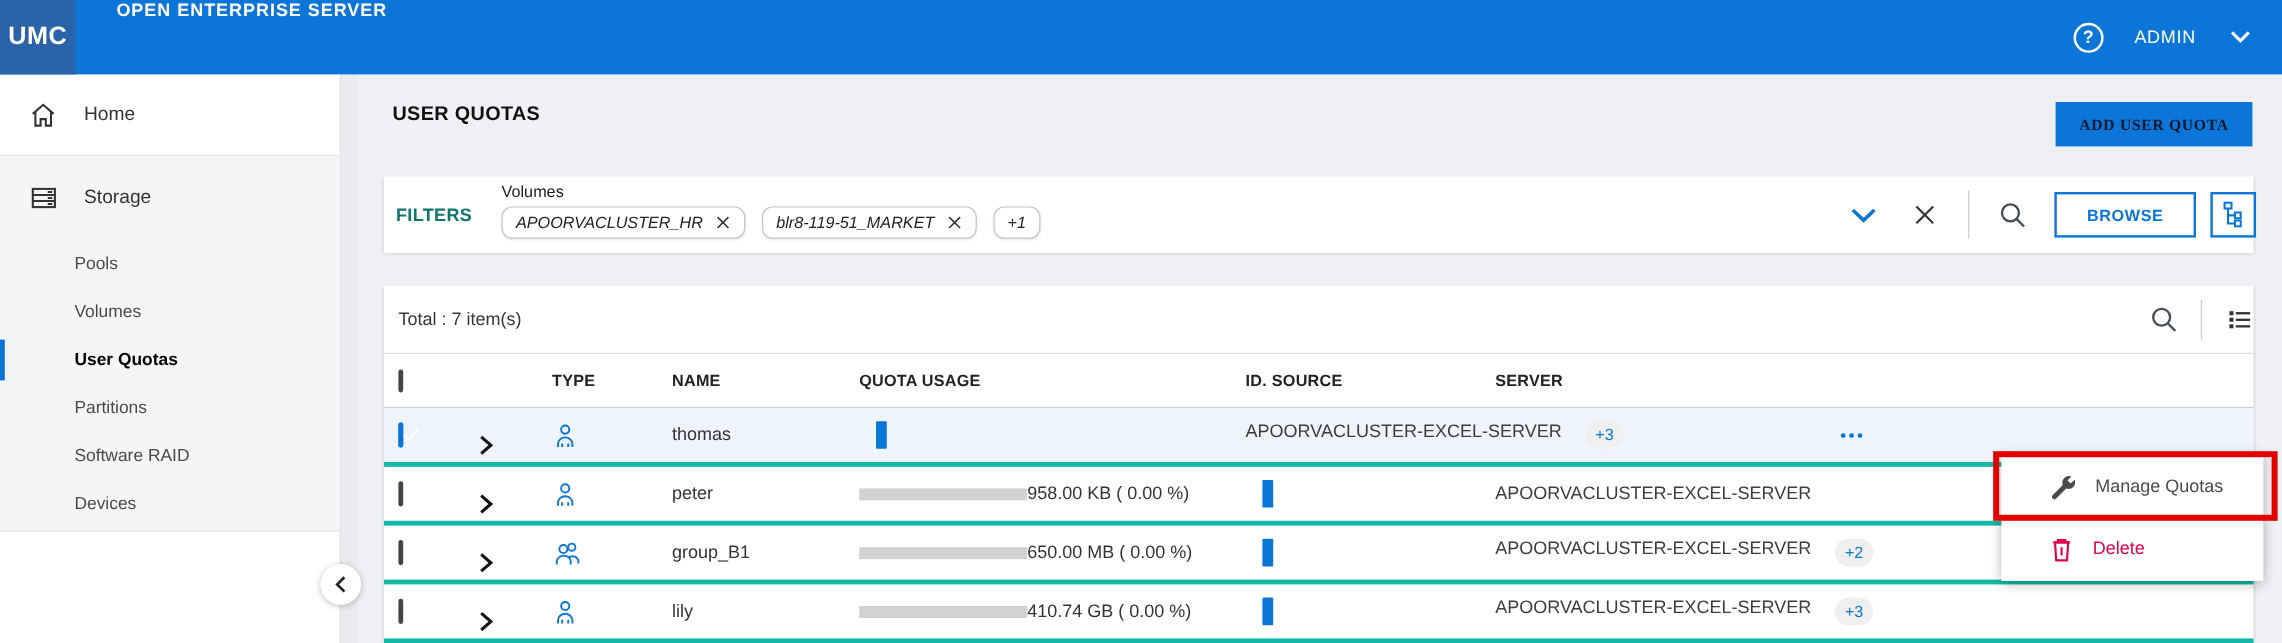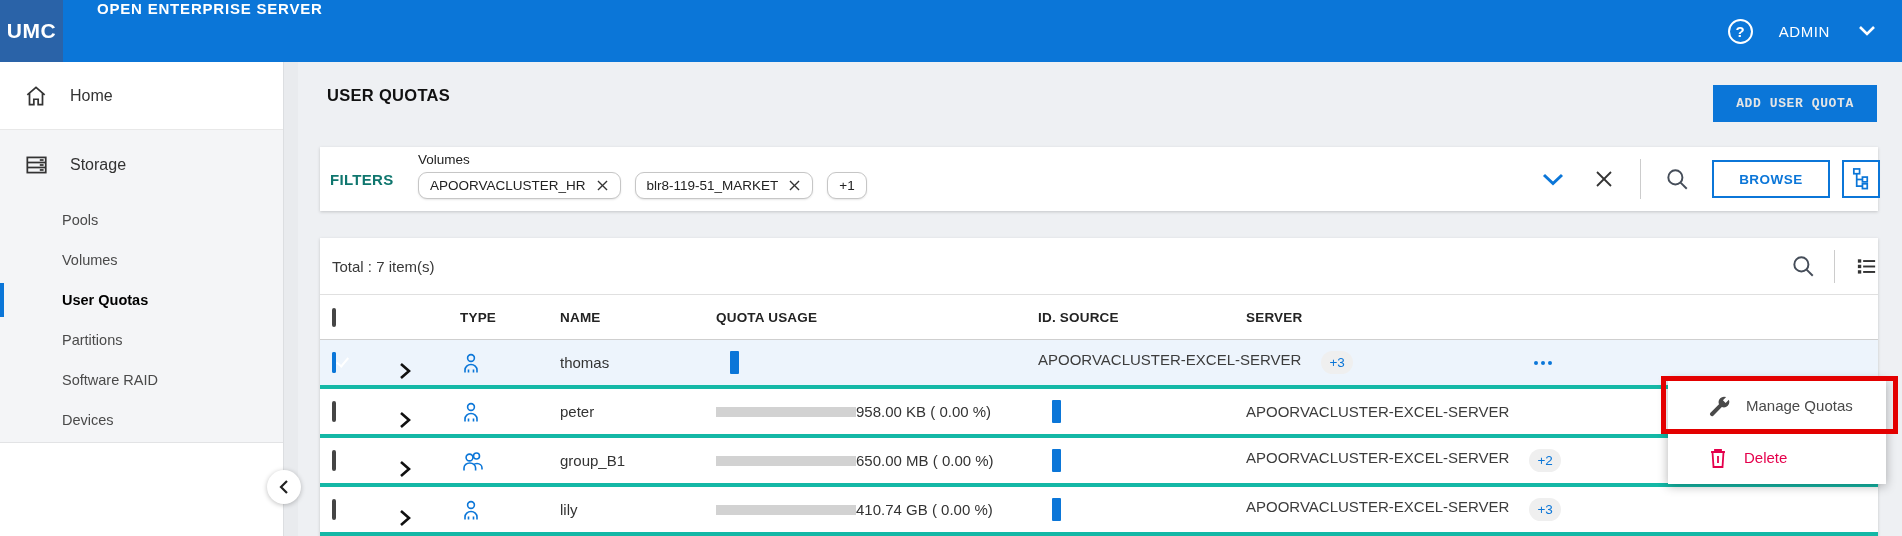--- a/index.html
+++ b/index.html
@@ -27,29 +27,29 @@
   .nav-sub { height:40px; display:flex; align-items:center; padding-left:62px; font-size:14.5px; color:#4a4a4a; position:relative; cursor:pointer; }
   .nav-sub.active { font-weight:bold; color:#000; }
   .nav-sub.active::before { content:""; position:absolute; left:0; top:3px; bottom:3px; width:4px; background:#0b76d8; }
 
   .divider-strip { position:absolute; top:62px; left:283px; width:15px; bottom:0; background:#e9ebee; border-left:1px solid #dcdee1; z-index:4; }
   .collapse-btn { position:absolute; left:267px; top:470px; width:34px; height:34px; border-radius:50%; background:#fff; box-shadow:0 1px 5px rgba(0,0,0,.25); display:flex; align-items:center; justify-content:center; z-index:6; cursor:pointer; }
 
   
   .main { position:absolute; left:298px; top:62px; right:0; bottom:0; }
   .page-title { position:absolute; left:29px; top:24px; font-size:16.5px; font-weight:bold; color:#111; letter-spacing:.3px; }
-  .add-btn { position:absolute; left:1415px; top:23px; width:164px; height:37px; background:#0b76d8; color:#e5e5e5; border:none; font-family:Liberation Mono, monospace; font-weight:bold; font-size:13px; letter-spacing:.6px; display:flex; align-items:center; justify-content:center; cursor:pointer; }
+  .add-btn { position:absolute; left:1415px; top:23px; width:164px; height:37px; background:#0b76d8; color:#0f172a; border:none; font-family:Liberation Serif, serif; font-weight:bold; font-size:13px; letter-spacing:.6px; display:flex; align-items:center; justify-content:center; cursor:pointer; }
 
   .card { background:#fff; box-shadow:0 1px 3px rgba(0,0,0,.18); position:absolute; }
 
   
   .filter-card { left:22px; top:85px; width:1558px; height:64px; }
   .filters-label { position:absolute; left:10px; top:24px; font-weight:bold; font-size:15px; color:#0f766e; letter-spacing:.3px; }
   .field-label { position:absolute; left:98px; top:5px; font-size:13.5px; color:#222; }
-  .chips { position:absolute; left:98px; top:25px; display:flex; gap:14px; align-items:center; }
+  .chips { position:absolute; left:98px; top:25px; display:flex; gap:14px; align-items:center;font-style:italic; }
   .chip { height:27px; display:flex; align-items:center; gap:10px; padding:0 11px; border:1px solid #c6c6c6; border-radius:9px; font-size:13.5px; color:#222; background:#fff; box-shadow:0 1px 2px rgba(0,0,0,.1); cursor:default; }
   .chip .chip-x { cursor:pointer; display:flex; }
   .fc-chevron { position:absolute; left:1222px; top:26px; cursor:pointer; }
   .fc-x { position:absolute; left:1274px; top:22px; cursor:pointer; }
   .fc-div { position:absolute; left:1320px; top:12px; width:1px; height:40px; background:#ccc; }
   .fc-search { position:absolute; left:1344px; top:19px; cursor:pointer; }
   .fc-browse { position:absolute; left:1392px; top:13px; width:118px; height:38px; border:2px solid #0b76d8; background:#fff; color:#0b76d8; font-family:inherit; font-weight:bold; font-size:13.5px; letter-spacing:.5px; display:flex; align-items:center; justify-content:center; cursor:pointer; }
   .fc-tree { position:absolute; left:1522px; top:13px; width:38px; height:38px; border:2px solid #0b76d8; background:#fff; display:flex; align-items:center; justify-content:center; cursor:pointer; }
 
   

